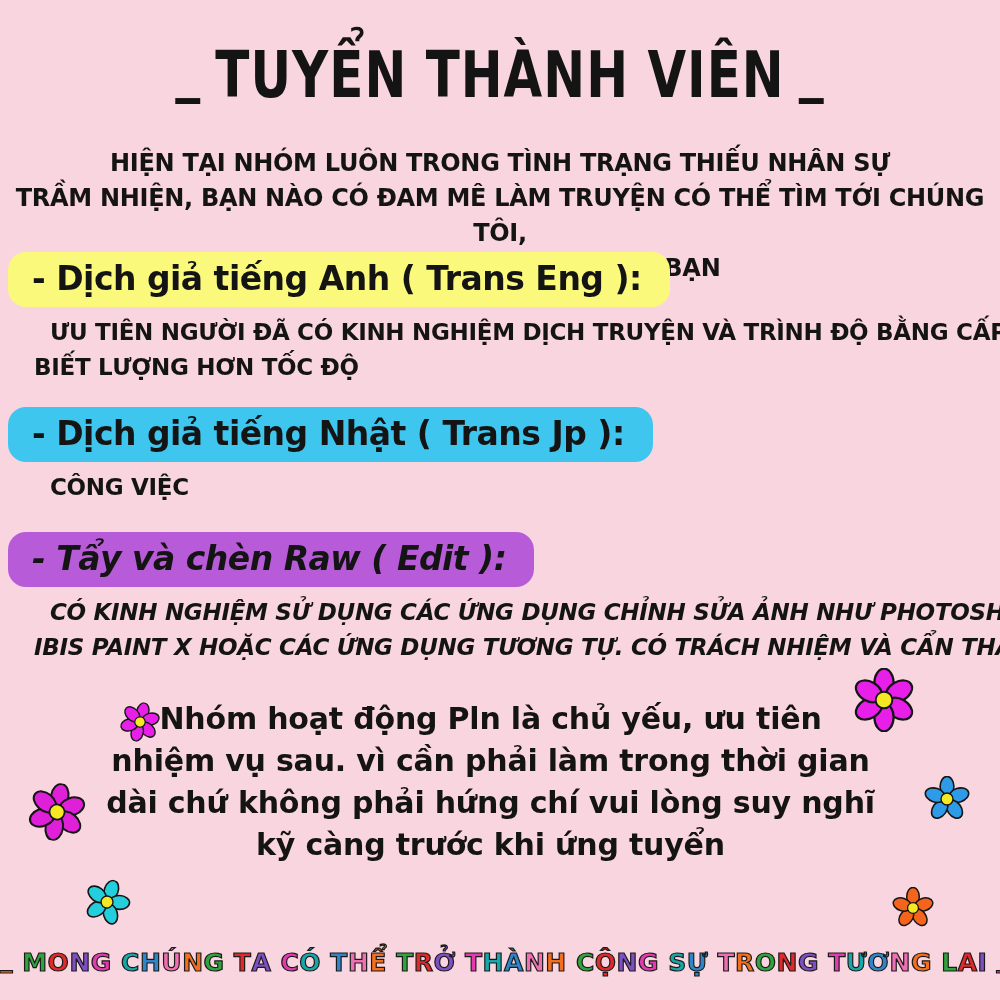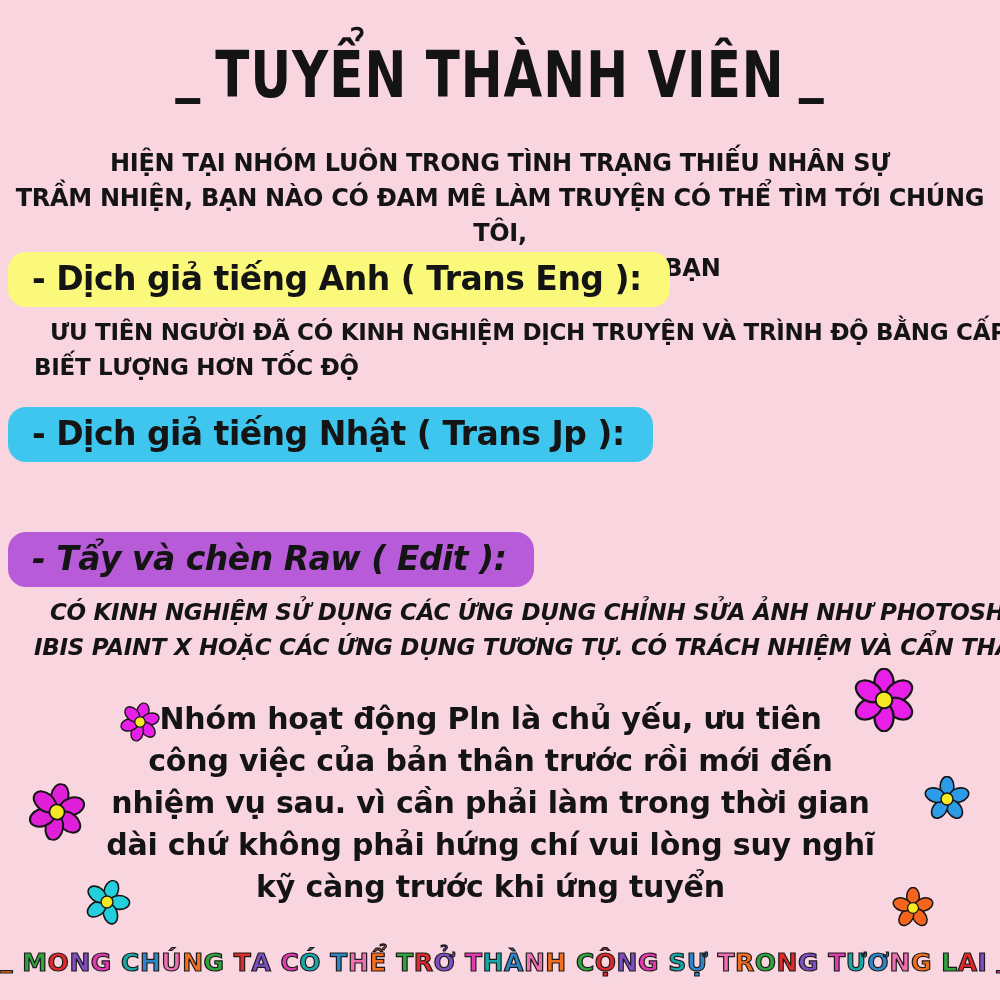--- a/index.html
+++ b/index.html
@@ -106,34 +106,34 @@
     <div class="highlight" style="background: rgb(250, 249, 124);">- Dịch giả tiếng Anh ( Trans Eng ):</div>
     <div class="sec-body">
       <div class="line">ƯU TIÊN NGƯỜI ĐÃ CÓ KINH NGHIỆM DỊCH TRUYỆN VÀ TRÌNH ĐỘ BẰNG CẤP,</div>
       <div class="line">BIẾT LƯỢNG HƠN TỐC ĐỘ</div>
     </div>
   </div>
 
   <div class="section sec-1">
     <div class="highlight" style="background: rgb(62, 198, 238);">- Dịch giả tiếng Nhật ( Trans Jp ):</div>
     <div class="sec-body">
+      <div class="line">CÔNG VIỆC</div>
     </div>
   </div>
 
   <div class="section sec-2">
     <div class="highlight" style="background: rgb(184, 91, 217);">- Tẩy và chèn Raw ( Edit ):</div>
     <div class="sec-body">
       <div class="line">CÓ KINH NGHIỆM SỬ DỤNG CÁC ỨNG DỤNG CHỈNH SỬA ẢNH NHƯ PHOTOSHOP,</div>
       <div class="line">IBIS PAINT X HOẶC CÁC ỨNG DỤNG TƯƠNG TỰ. CÓ TRÁCH NHIỆM VÀ CẨN THẬN</div>
     </div>
   </div>
 
   <div class="note">
     <div class="line">Nhóm hoạt động Pln là chủ yếu, ưu tiên</div>
-    <div class="line">công việc của bản thân trước rồi mới đến</div>
     <div class="line">nhiệm vụ sau. vì cần phải làm trong thời gian</div>
     <div class="line">dài chứ không phải hứng chí vui lòng suy nghĩ</div>
     <div class="line">kỹ càng trước khi ứng tuyển</div>
   </div>
 
   <div class="footer" id="footer"><span class="ch dash" style="color: rgb(242, 111, 31);">_</span><span class="ch">&nbsp;</span><span class="ch" style="color: rgb(47, 164, 61);">M</span><span class="ch" style="color: rgb(222, 42, 42);">O</span><span class="ch" style="color: rgb(126, 79, 192);">N</span><span class="ch" style="color: rgb(226, 59, 176);">G</span><span class="ch">&nbsp;</span><span class="ch" style="color: rgb(22, 168, 168);">C</span><span class="ch" style="color: rgb(46, 134, 201);">H</span><span class="ch" style="color: rgb(239, 111, 178);">Ú</span><span class="ch" style="color: rgb(242, 111, 31);">N</span><span class="ch" style="color: rgb(47, 164, 61);">G</span><span class="ch">&nbsp;</span><span class="ch" style="color: rgb(222, 42, 42);">T</span><span class="ch" style="color: rgb(126, 79, 192);">A</span><span class="ch">&nbsp;</span><span class="ch" style="color: rgb(226, 59, 176);">C</span><span class="ch" style="color: rgb(22, 168, 168);">Ó</span><span class="ch">&nbsp;</span><span class="ch" style="color: rgb(46, 134, 201);">T</span><span class="ch" style="color: rgb(239, 111, 178);">H</span><span class="ch" style="color: rgb(242, 111, 31);">Ể</span><span class="ch">&nbsp;</span><span class="ch" style="color: rgb(47, 164, 61);">T</span><span class="ch" style="color: rgb(222, 42, 42);">R</span><span class="ch" style="color: rgb(126, 79, 192);">Ở</span><span class="ch">&nbsp;</span><span class="ch" style="color: rgb(226, 59, 176);">T</span><span class="ch" style="color: rgb(22, 168, 168);">H</span><span class="ch" style="color: rgb(46, 134, 201);">À</span><span class="ch" style="color: rgb(239, 111, 178);">N</span><span class="ch" style="color: rgb(242, 111, 31);">H</span><span class="ch">&nbsp;</span><span class="ch" style="color: rgb(47, 164, 61);">C</span><span class="ch" style="color: rgb(222, 42, 42);">Ộ</span><span class="ch" style="color: rgb(126, 79, 192);">N</span><span class="ch" style="color: rgb(226, 59, 176);">G</span><span class="ch">&nbsp;</span><span class="ch" style="color: rgb(22, 168, 168);">S</span><span class="ch" style="color: rgb(46, 134, 201);">Ự</span><span class="ch">&nbsp;</span><span class="ch" style="color: rgb(239, 111, 178);">T</span><span class="ch" style="color: rgb(242, 111, 31);">R</span><span class="ch" style="color: rgb(47, 164, 61);">O</span><span class="ch" style="color: rgb(222, 42, 42);">N</span><span class="ch" style="color: rgb(126, 79, 192);">G</span><span class="ch">&nbsp;</span><span class="ch" style="color: rgb(226, 59, 176);">T</span><span class="ch" style="color: rgb(22, 168, 168);">Ư</span><span class="ch" style="color: rgb(46, 134, 201);">Ơ</span><span class="ch" style="color: rgb(239, 111, 178);">N</span><span class="ch" style="color: rgb(242, 111, 31);">G</span><span class="ch">&nbsp;</span><span class="ch" style="color: rgb(47, 164, 61);">L</span><span class="ch" style="color: rgb(222, 42, 42);">A</span><span class="ch" style="color: rgb(126, 79, 192);">I</span><span class="ch">&nbsp;</span><span class="ch dash" style="color: rgb(226, 59, 176);">_</span></div>
 
   <div class="flowers" id="flowers">
       <svg viewBox="0 0 100 100" width="40" height="40" style="left:120px;top:702px;transform:rotate(15deg)">
         <ellipse cx="50" cy="23" rx="15" ry="22" transform="rotate(0 50 50)" fill="#E81FE8" stroke="#151515" stroke-width="3.5"></ellipse>

